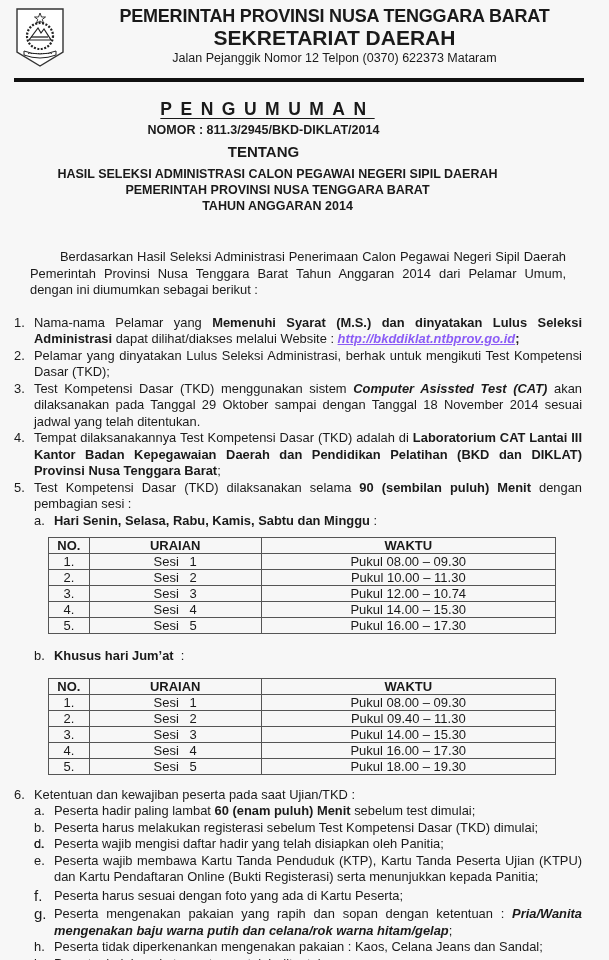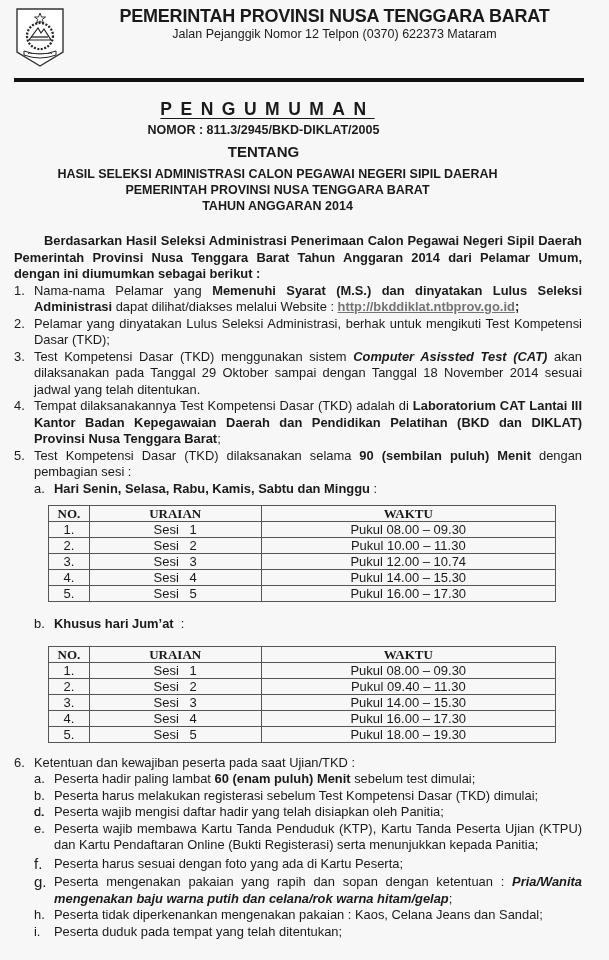--- a/index.html
+++ b/index.html
@@ -19,58 +19,59 @@
   .lh-3 { font-size: 12.5px; line-height: 17px; }
   .rule { position: absolute; left: 14px; width: 570px; top: 78px; height: 4px; background: #111; }
 
   .title-block { position: absolute; left: 0; width: 527px; top: 98px; text-align: center; }
   .pengumuman { font-weight: bold; font-size: 17.5px; letter-spacing: 8.5px; text-decoration: underline; text-underline-offset: 3px; line-height: 22px; padding-left: 8px; }
   .nomor { font-weight: bold; font-size: 12.5px; line-height: 16px; margin-top: 2px; }
   .tentang { font-weight: bold; font-size: 15px; line-height: 16px; margin-top: 6px; }
   .subj { font-weight: bold; font-size: 12.5px; line-height: 16px; margin-top: 6px; padding-left: 28px; }
 
   .body { position: absolute; left: 14px; width: 568px; top: 233px; font-size: 12.9px; line-height: 16.5px; }
-  .p-intro { text-align: justify; text-indent: 30px; margin: 0; font-weight: bold; }
+  .p-intro { text-align: justify; text-indent: 30px; margin: 16px; }
   .ol { margin: 0; padding: 0; list-style: none; }
   .li { position: relative; padding-left: 20px; text-align: justify; }
   .num { position: absolute; left: 0; top: 0; }
   .sub { position: relative; padding-left: 20px; text-align: justify; }
   .subnum { position: absolute; left: 0; top: 0; }
-  a.link { color: #737373; font-weight: bold; text-decoration: underline; }
+  a.link { color: #8b5cf6; font-weight: bold; text-decoration: underline; font-style: italic; }
 
   table.sched { border-collapse: collapse; margin-left: 34px; width: 508px; font-size: 13px; }
   table.sched th, table.sched td { border: 1px solid #555; text-align: center; padding: 0; height: 15px; line-height: 15px; }
-  table.sched th { font-weight: bold; font-family: Liberation Serif, serif; }
+  table.sched th { font-weight: bold; }
   .c-no { width: 40px; } .c-ur { width: 172px; } .c-wk { width: 296px; }
 </style>
 </head>
 <body>
 
 <div class="letterhead">
   <div class="logo">
     <svg width="52" height="62" viewBox="0 0 52 62">
       <path d="M3 3 H49 V46 L26 60 L3 46 Z" fill="#fff" stroke="#333" stroke-width="1.4"></path>
       <polygon points="26,7 27.5,11 31.5,11 28.3,13.4 29.5,17.3 26,15 22.5,17.3 23.7,13.4 20.5,11 24.5,11" fill="none" stroke="#222" stroke-width="0.9"></polygon>
       <circle cx="26" cy="30" r="13" fill="none" stroke="#222" stroke-width="2.2" stroke-dasharray="2 1.5"></circle>
       <path d="M15 34 L24 22 L27 27 L30 23 L37 34 Z" fill="none" stroke="#222" stroke-width="1.2"></path>
       <path d="M17 31 L34 31" stroke="#222" stroke-width="1.3"></path>
       <path d="M10 45 Q26 51 42 45 L42 49 Q26 55 10 49 Z" fill="none" stroke="#222" stroke-width="1"></path>
       <path d="M14 47.5 H38" stroke="#222" stroke-width="0.8" stroke-dasharray="1.5 1"></path>
     </svg>
   </div>
   <div class="lh-text">
     <div class="lh-1">PEMERINTAH PROVINSI NUSA TENGGARA BARAT</div>
+    <div class="lh-2">SEKRETARIAT DAERAH</div>
     <div class="lh-3">Jalan Pejanggik Nomor 12 Telpon (0370) 622373 Mataram</div>
   </div>
   <div class="rule"></div>
 </div>
 
 <div class="title-block">
   <div class="pengumuman">PENGUMUMAN</div>
-  <div class="nomor">NOMOR : 811.3/2945/BKD-DIKLAT/2005</div>
+  <div class="nomor">NOMOR : 811.3/2945/BKD-DIKLAT/2014</div>
   <div class="tentang">TENTANG</div>
   <div class="subj">
     <div>HASIL SELEKSI ADMINISTRASI CALON PEGAWAI NEGERI SIPIL DAERAH</div>
     <div>PEMERINTAH PROVINSI NUSA TENGGARA BARAT</div>
     <div>TAHUN ANGGARAN 2014</div>
   </div>
 </div>
 
 <div class="body">
   <p class="p-intro">Berdasarkan Hasil Seleksi Administrasi Penerimaan Calon Pegawai Negeri Sipil Daerah Pemerintah Provinsi Nusa Tenggara Barat Tahun Anggaran 2014 dari Pelamar Umum, dengan ini diumumkan sebagai berikut :</p>

